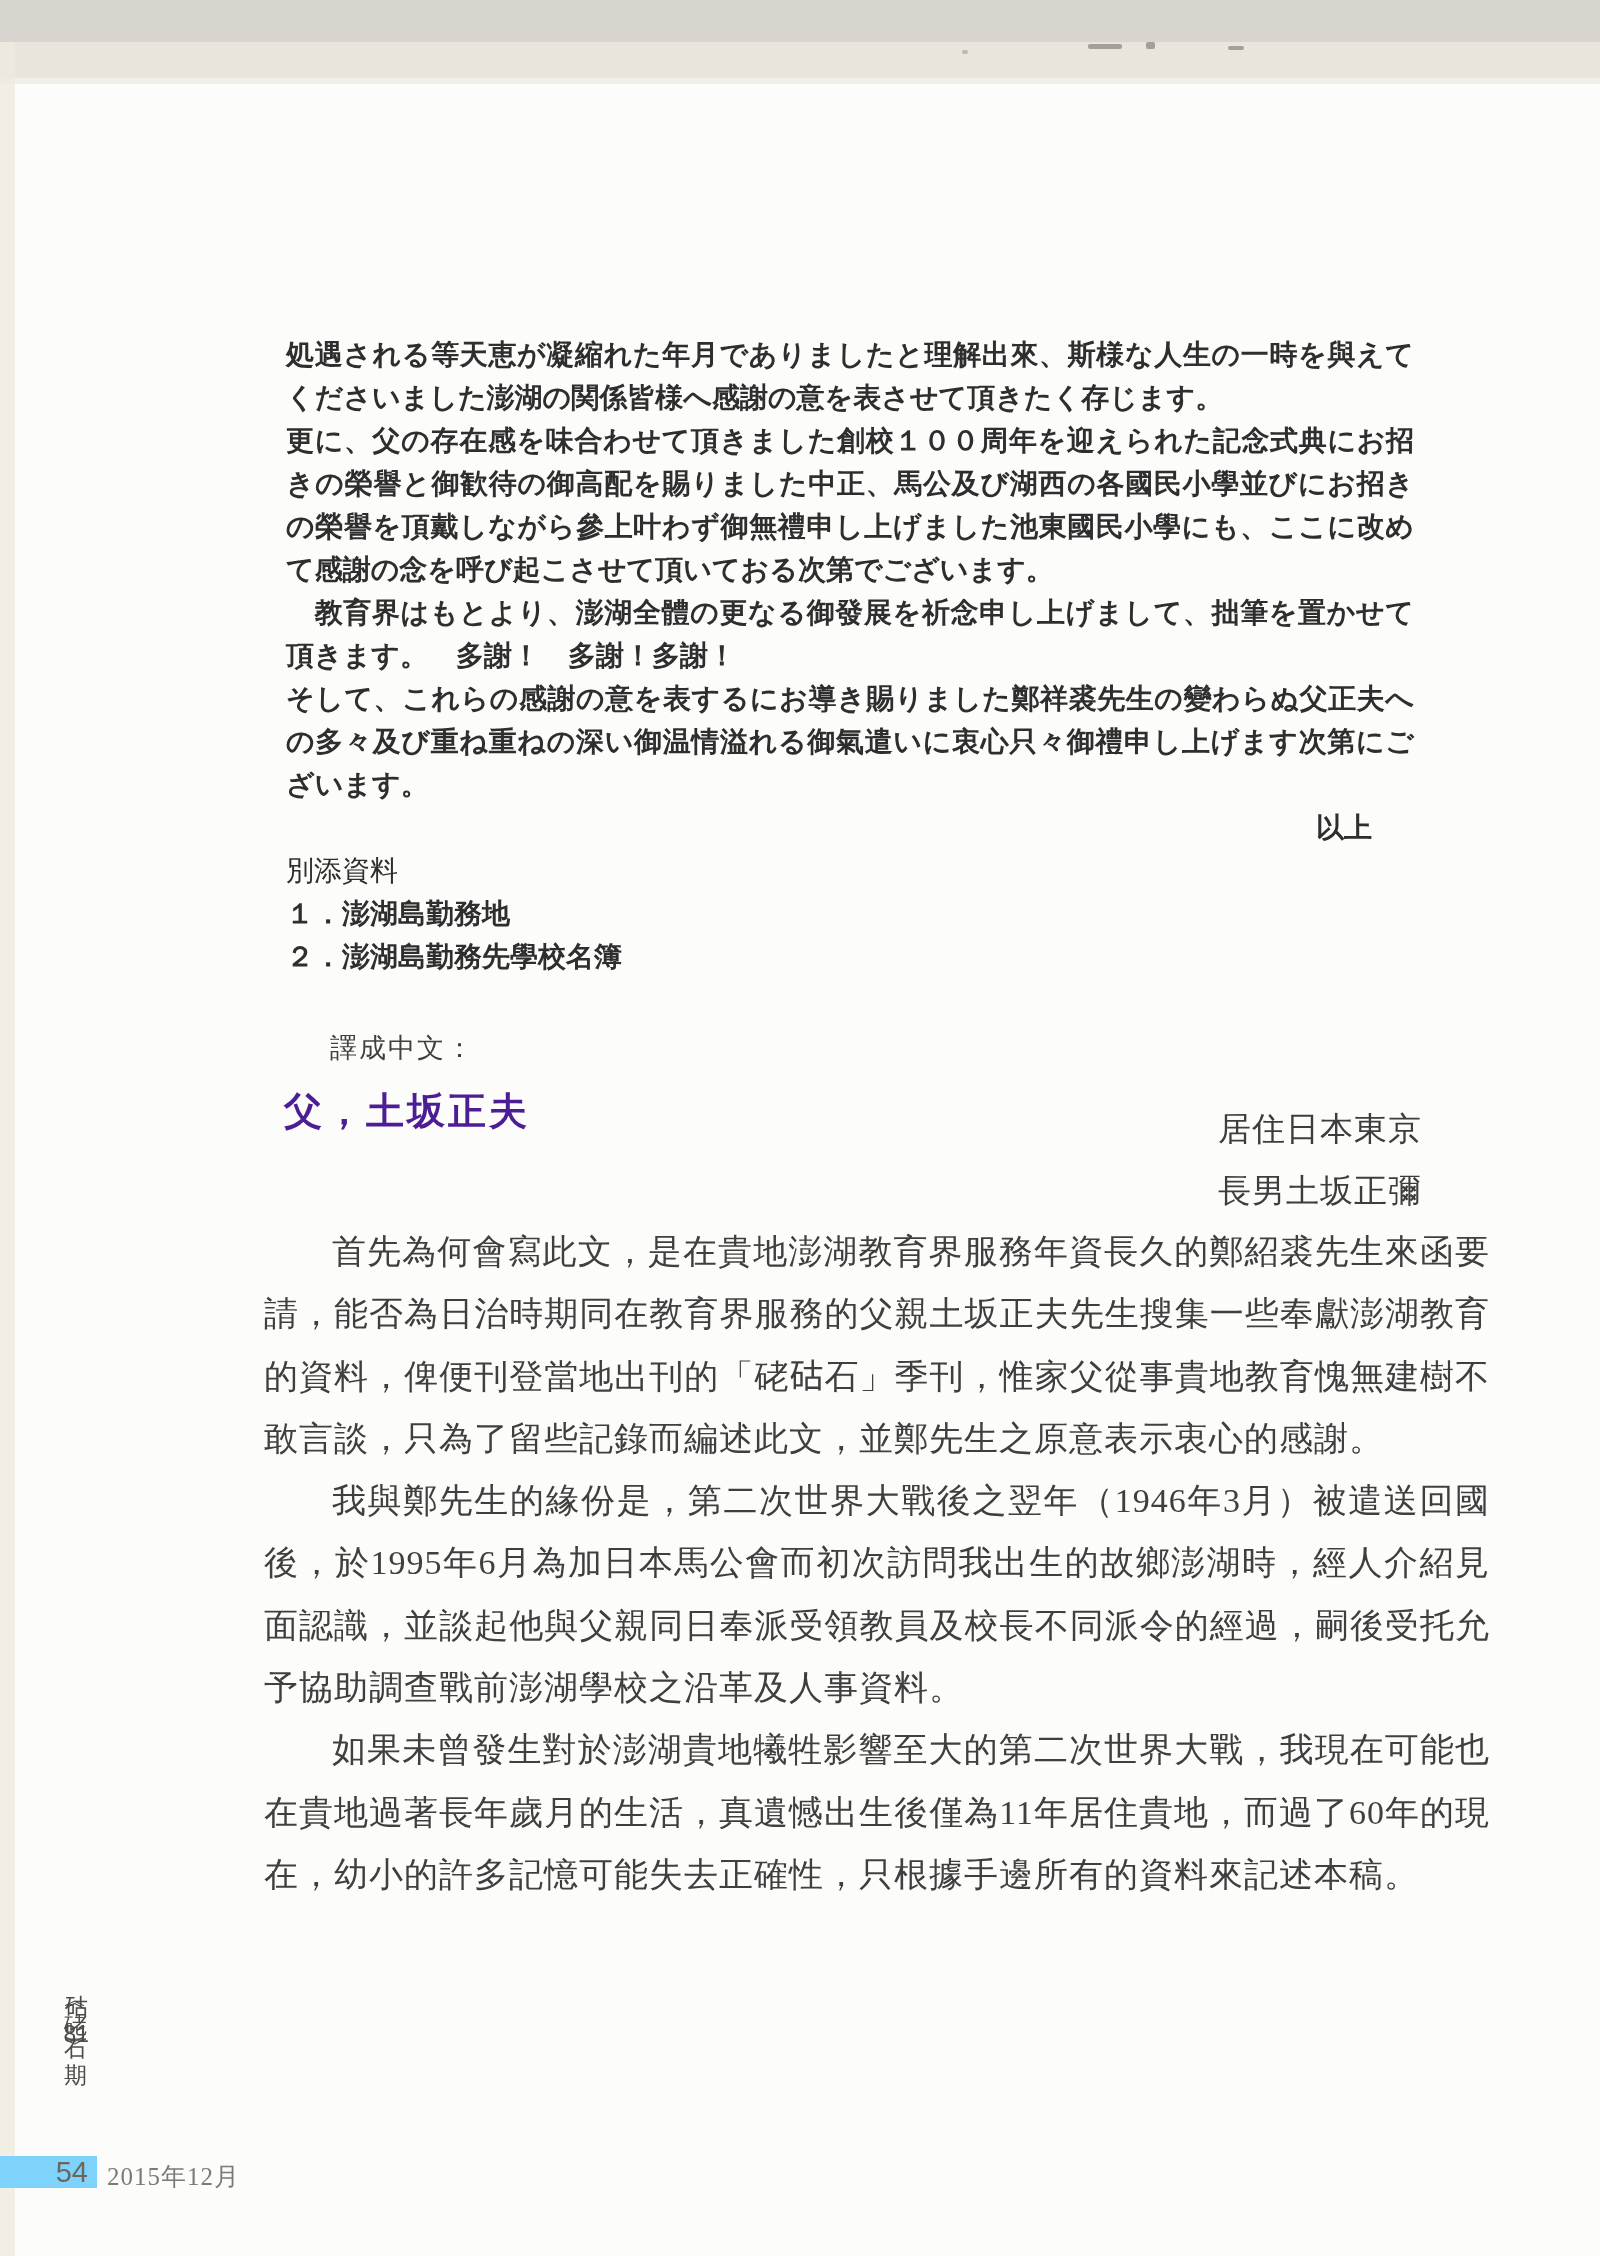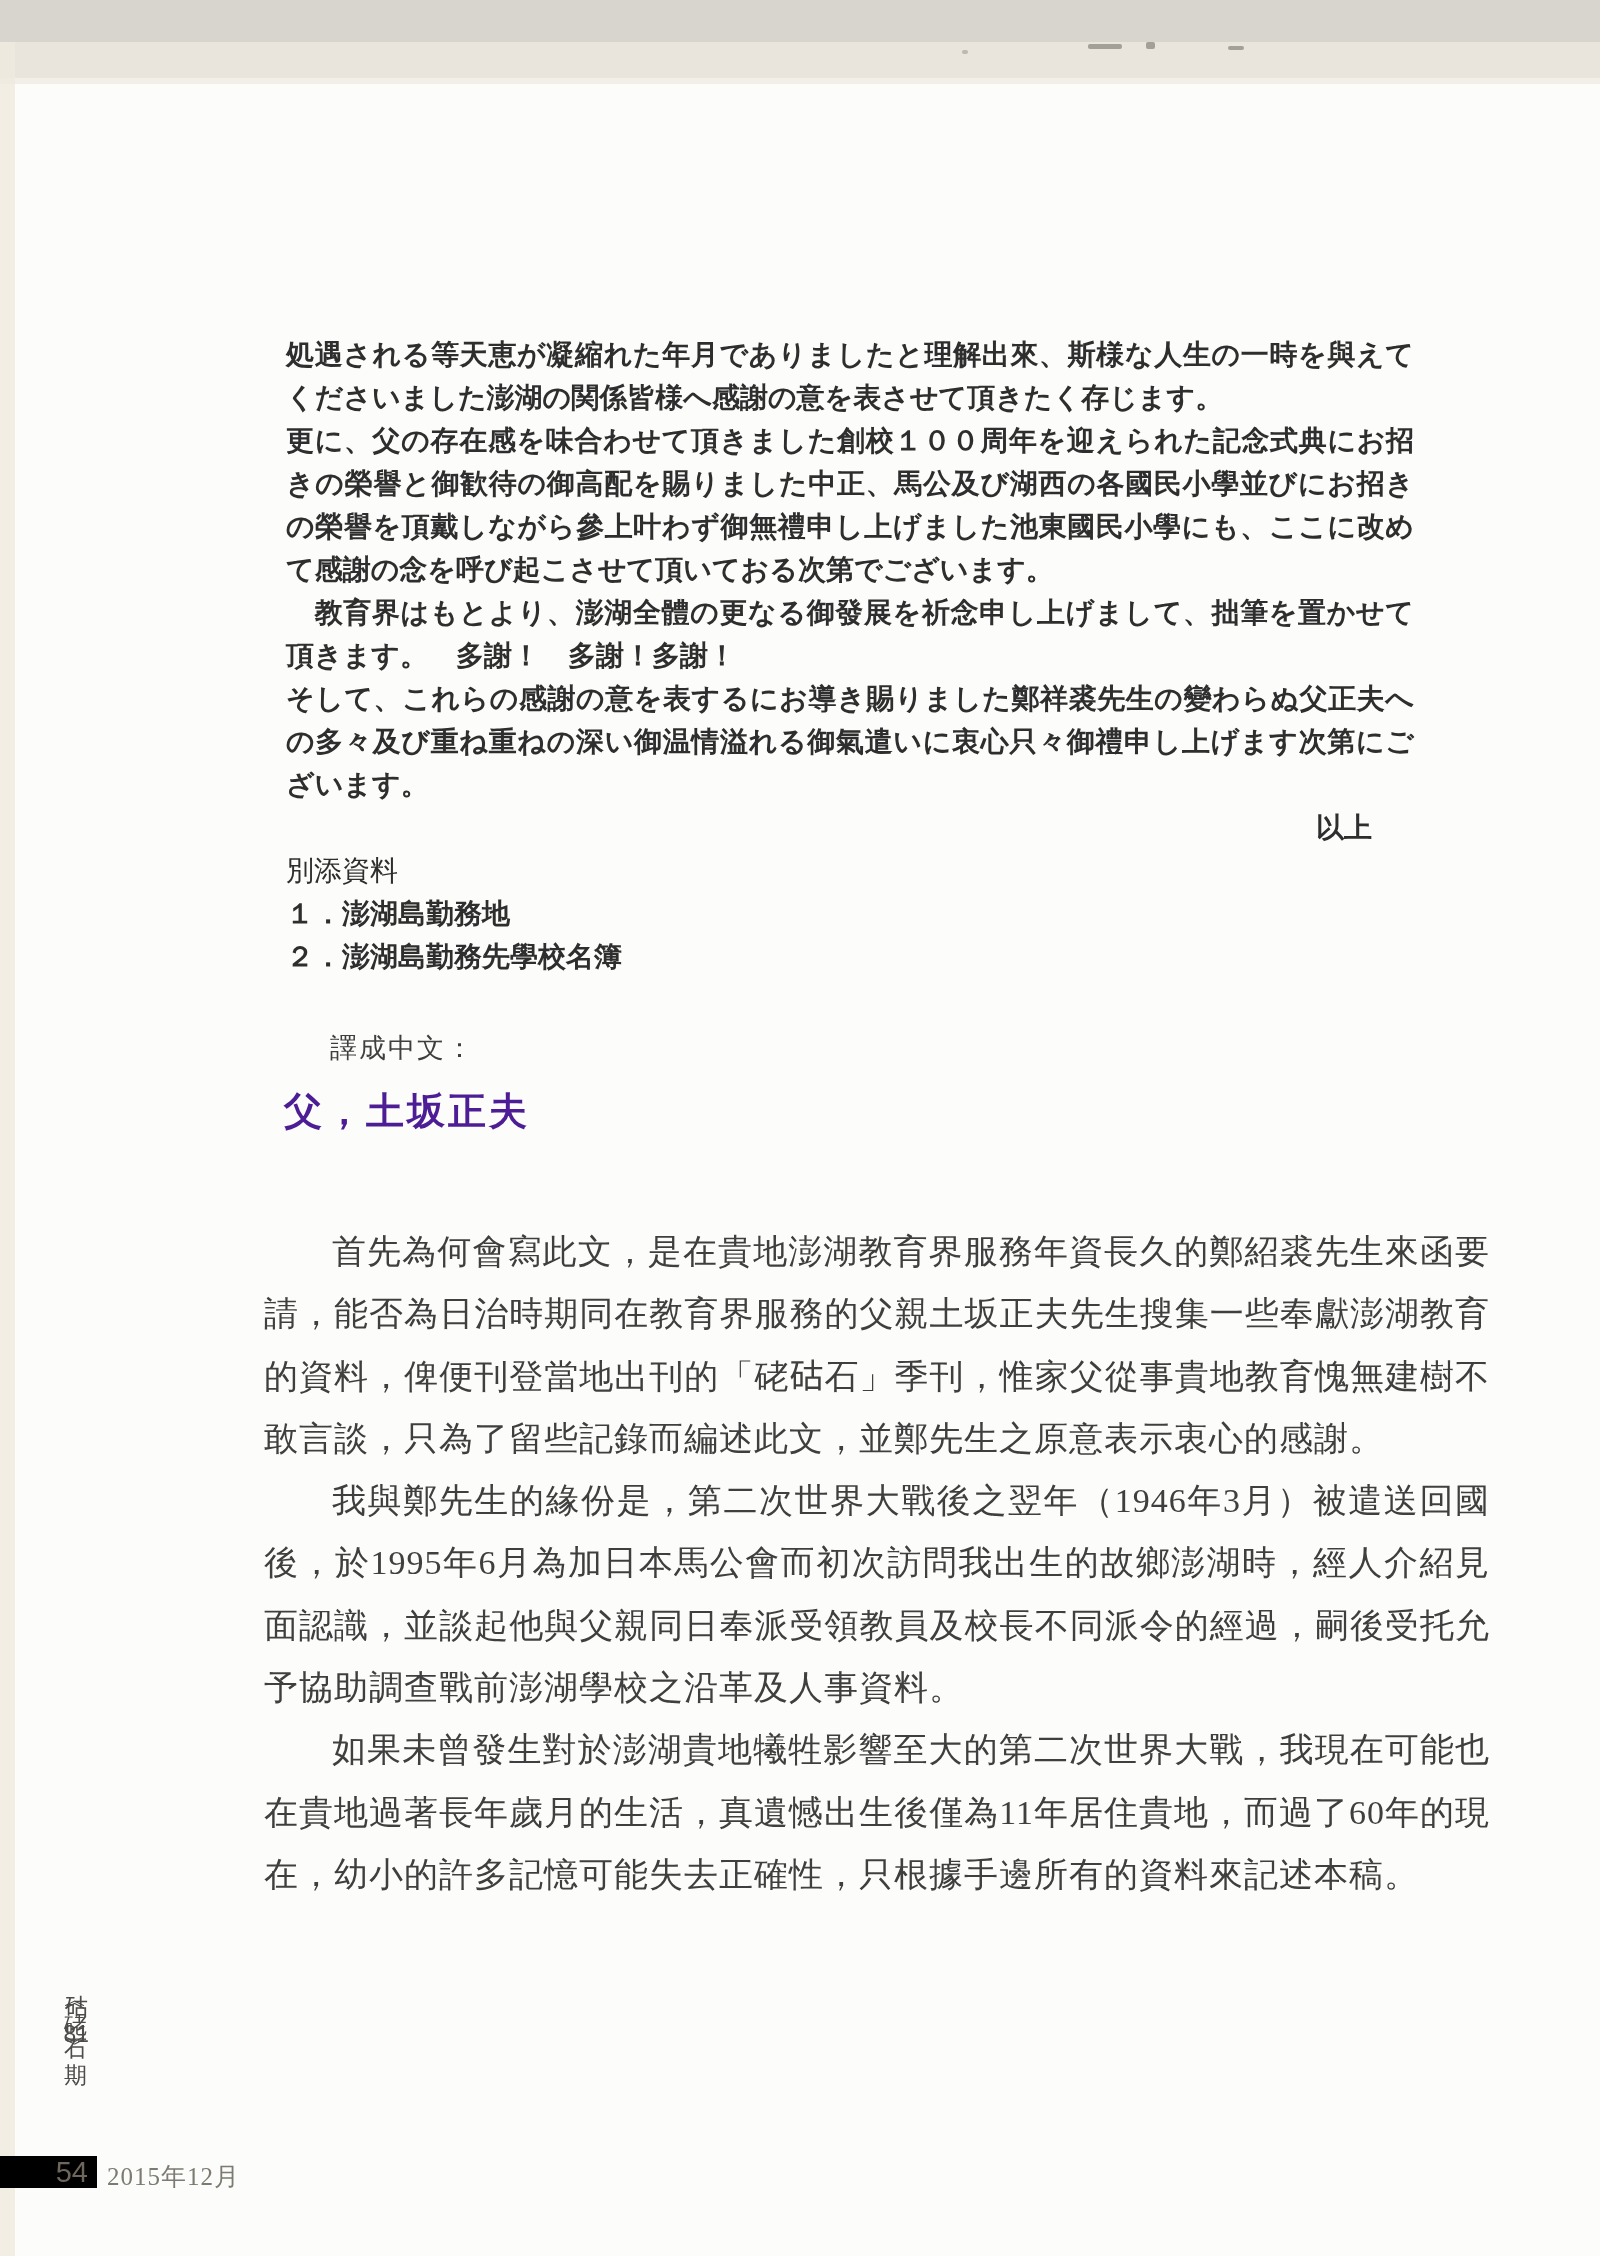--- a/index.html
+++ b/index.html
@@ -62,21 +62,21 @@
   
   .side-title{
     position:absolute;left:60px;top:1952px;height:160px;
     writing-mode:vertical-rl;text-orientation:mixed;
     font-family:"Liberation Sans", sans-serif;
     font-size:23px;color:#4c4b49;letter-spacing:1px;line-height:32px;
   }
   .side-title .tcy{text-combine-upright:all;}
   .page-badge{
     position:absolute;left:0;top:2114px;width:97px;height:32px;
-    background:#000000;
+    background:#7dd3fc;
     font-family:"Liberation Sans", sans-serif;
     font-size:29px;color:#6e665a;
     text-align:right;line-height:32px;padding-right:9px;box-sizing:border-box;
   }
   .issue-date{
     position:absolute;left:107px;top:2118px;
     font-family:Liberation Serif, serif;
     font-size:25px;color:#7d7a73;letter-spacing:1px;
   }
 </style>
@@ -103,20 +103,24 @@
     <p class="jp-closing">以上</p>
     <p class="jp-attach-title">別添資料</p>
     <p>１．澎湖島勤務地</p>
     <p>２．澎湖島勤務先學校名簿</p>
   </div>
 
   <div class="cn-label">譯成中文：</div>
 
   <div class="cn-title">父，土坂正夫</div>
 
+  <div class="cn-bylines">
+    <div>居住日本東京</div>
+    <div>長男土坂正彌</div>
+  </div>
 
   <div class="cn-body">
     <p>首先為何會寫此文，是在貴地澎湖教育界服務年資長久的鄭紹裘先生來函要請，能否為日治時期同在教育界服務的父親土坂正夫先生搜集一些奉獻澎湖教育的資料，俾便刊登當地出刊的「硓𥑮石」季刊，惟家父從事貴地教育愧無建樹不敢言談，只為了留些記錄而編述此文，並鄭先生之原意表示衷心的感謝。</p>
     <p>我與鄭先生的緣份是，第二次世界大戰後之翌年（1946年3月）被遣送回國後，於1995年6月為加日本馬公會而初次訪問我出生的故鄉澎湖時，經人介紹見面認識，並談起他與父親同日奉派受領教員及校長不同派令的經過，嗣後受托允予協助調查戰前澎湖學校之沿革及人事資料。</p>
     <p>如果未曾發生對於澎湖貴地犧牲影響至大的第二次世界大戰，我現在可能也在貴地過著長年歲月的生活，真遺憾出生後僅為11年居住貴地，而過了60年的現在，幼小的許多記憶可能失去正確性，只根據手邊所有的資料來記述本稿。</p>
   </div>
 
   <div class="side-title">
     <span>《硓𥑮石》</span><span class="tcy">81</span><span>期</span>
   </div>

